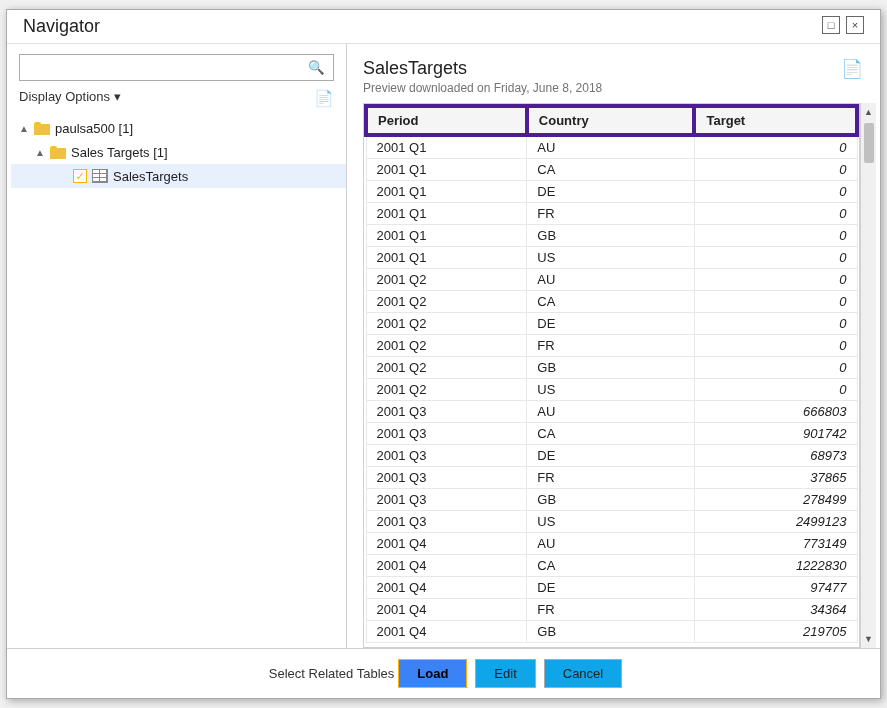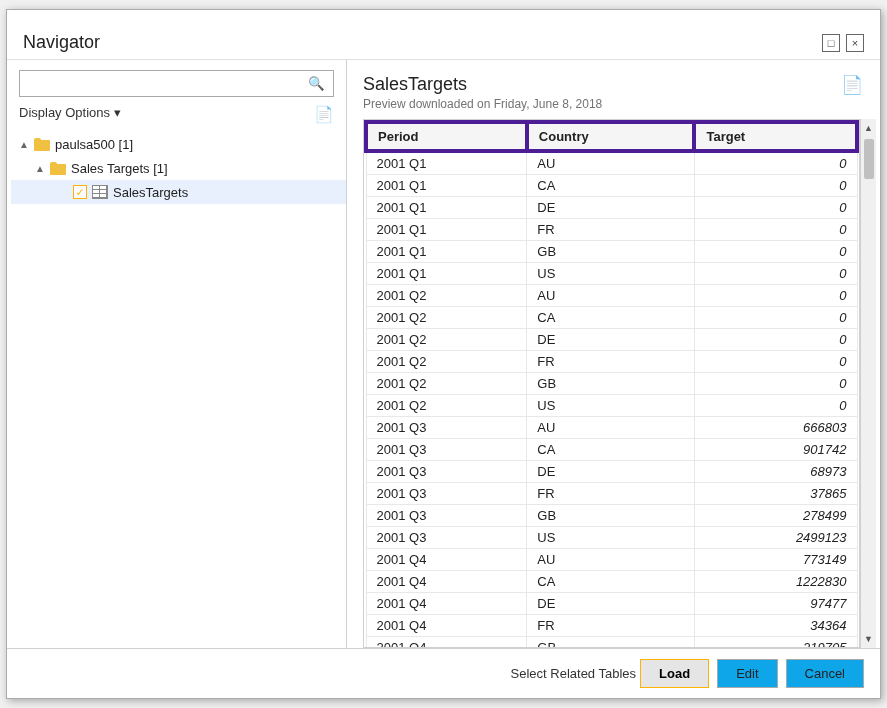--- a/index.html
+++ b/index.html
@@ -17,23 +17,22 @@
       width: 875px;
       height: 690px;
       background: #ffffff;
       border: 1px solid #aaaaaa;
       box-shadow: 2px 2px 8px rgba(0,0,0,0.3);
       display: flex;
       flex-direction: column;
     }
     .title-bar {
       display: flex;
-      align-items: center;
       justify-content: space-between;
-      padding: 22px 16px 6px 16px;
+      padding: 6px 16px 6px 16px;
       border-bottom: none;
     }
     .title-bar-title {
       font-size: 18px;
       font-weight: 300;
       color: #222;
     }
     .title-bar-controls {
       display: flex;
       gap: 6px;
@@ -280,40 +279,40 @@
       display: flex;
       align-items: center;
       justify-content: center;
       font-size: 9px;
     }
 
     
     .footer {
       display: flex;
       align-items: center;
-      justify-content: flex-end;
+      justify-content: center;
       padding: 10px 16px;
       border-top: 1px solid #d0d0d0;
       background: #fff;
     }
     .footer-left {}
     .footer-right {
       display: flex;
       gap: 8px;
     }
     .btn {
       padding: 6px 18px;
       font-size: 13px;
       cursor: pointer;
       border: 1px solid #aaa;
       background: #0ea5e9;
       color: #222;
     }
     .btn.primary {
-      background: #e5e5e5;
+      background: #3b82f6;
       border-color: #FFB300;
       color: #000;
       font-weight: 600;
     }
     .btn-link {
       background: none;
       border: none;
       color: #333;
       font-size: 13px;
       cursor: pointer;

